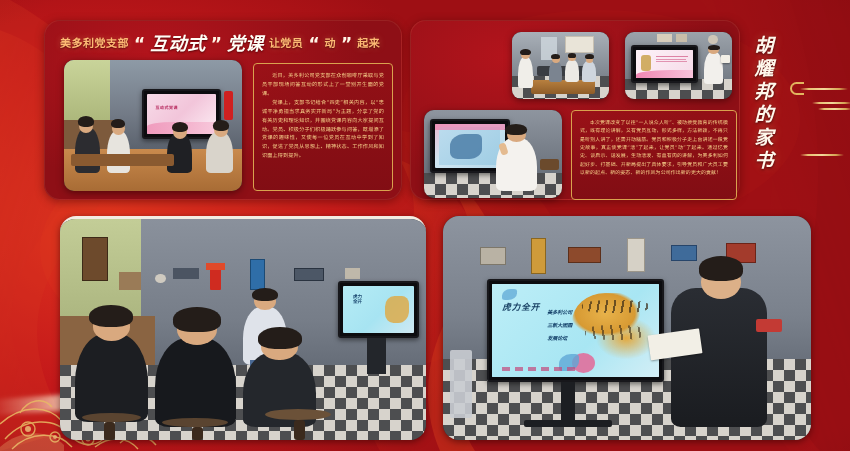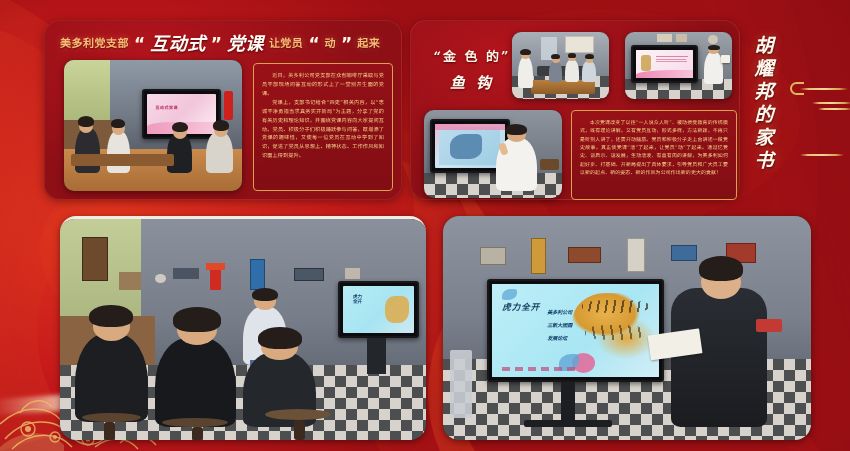--- a/index.html
+++ b/index.html
@@ -347,24 +347,20 @@
 
   <div class="textbox" id="tb-left">
     <p>近日，美多利公司党支部在众创咖啡厅采取与党员干部现场问答互动的形式上了一堂别开生面的党课。</p>
     <p>党课上，支部书记结合“四史”相关内容，以“忠诚干净勇担当求真务实开新局”为主题，分享了党的有关历史和理论知识，并围绕党课内容向大家提问互动。党员、积极分子们积极踊跃参与问答，既增添了党课的趣味性，又使每一位党员在互动中学到了知识，促进了党员从思想上、精神状态、工作作风和知识面上得到提升。</p>
   </div>
 
   <div class="panel tr">
     <div class="plate"></div>
   </div>
 
-  <div id="title-gold">
-    <div class="l1">“金 色 的”</div>
-    <div class="l2">鱼 钩</div>
-  </div>
 
   <div class="photo" id="ph-tr1">
     <div class="scene">
       <div class="wall" style="height:66%;background:linear-gradient(180deg,#a9b0b8,#7e858e);"></div>
       <div style="position:absolute;left:55%;top:6%;width:30%;height:26%;background:#e9e4d8;border:1px solid #c7c0b2;"></div>
       <div style="position:absolute;left:30%;top:8%;width:16%;height:34%;background:#cfd8df;opacity:.8;"></div>
       <div class="floor" style="height:34%;"></div>
       <div style="position:absolute;left:26%;top:50%;width:60%;height:16%;background:#3a3d42;border-radius:2px;"></div>
       <div style="position:absolute;left:20%;top:72%;width:66%;height:20%;background:linear-gradient(180deg,#b8803f,#8e5c28);border-radius:2px;"></div>
       <div class="person" style="left:6%; top:38%;width:16%;height:46%;background:#f0eee9;"></div>

